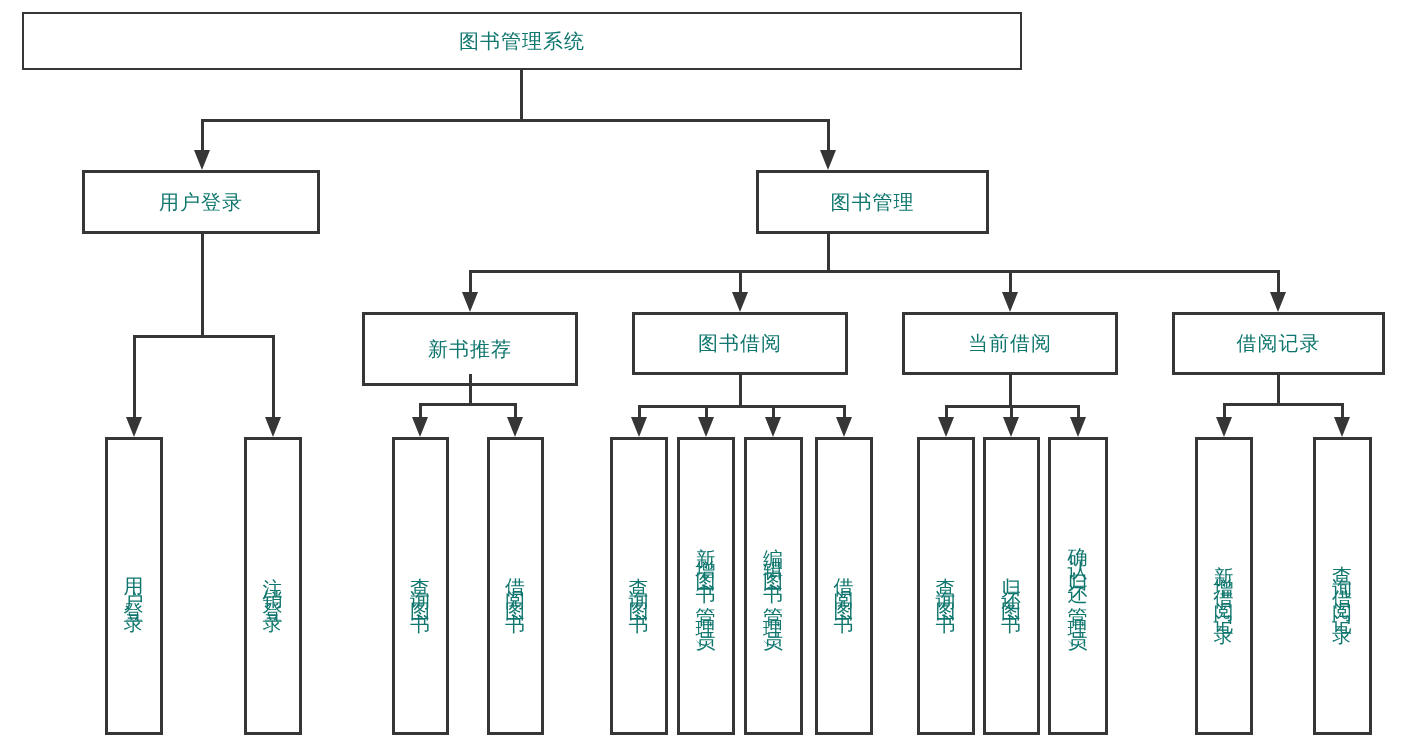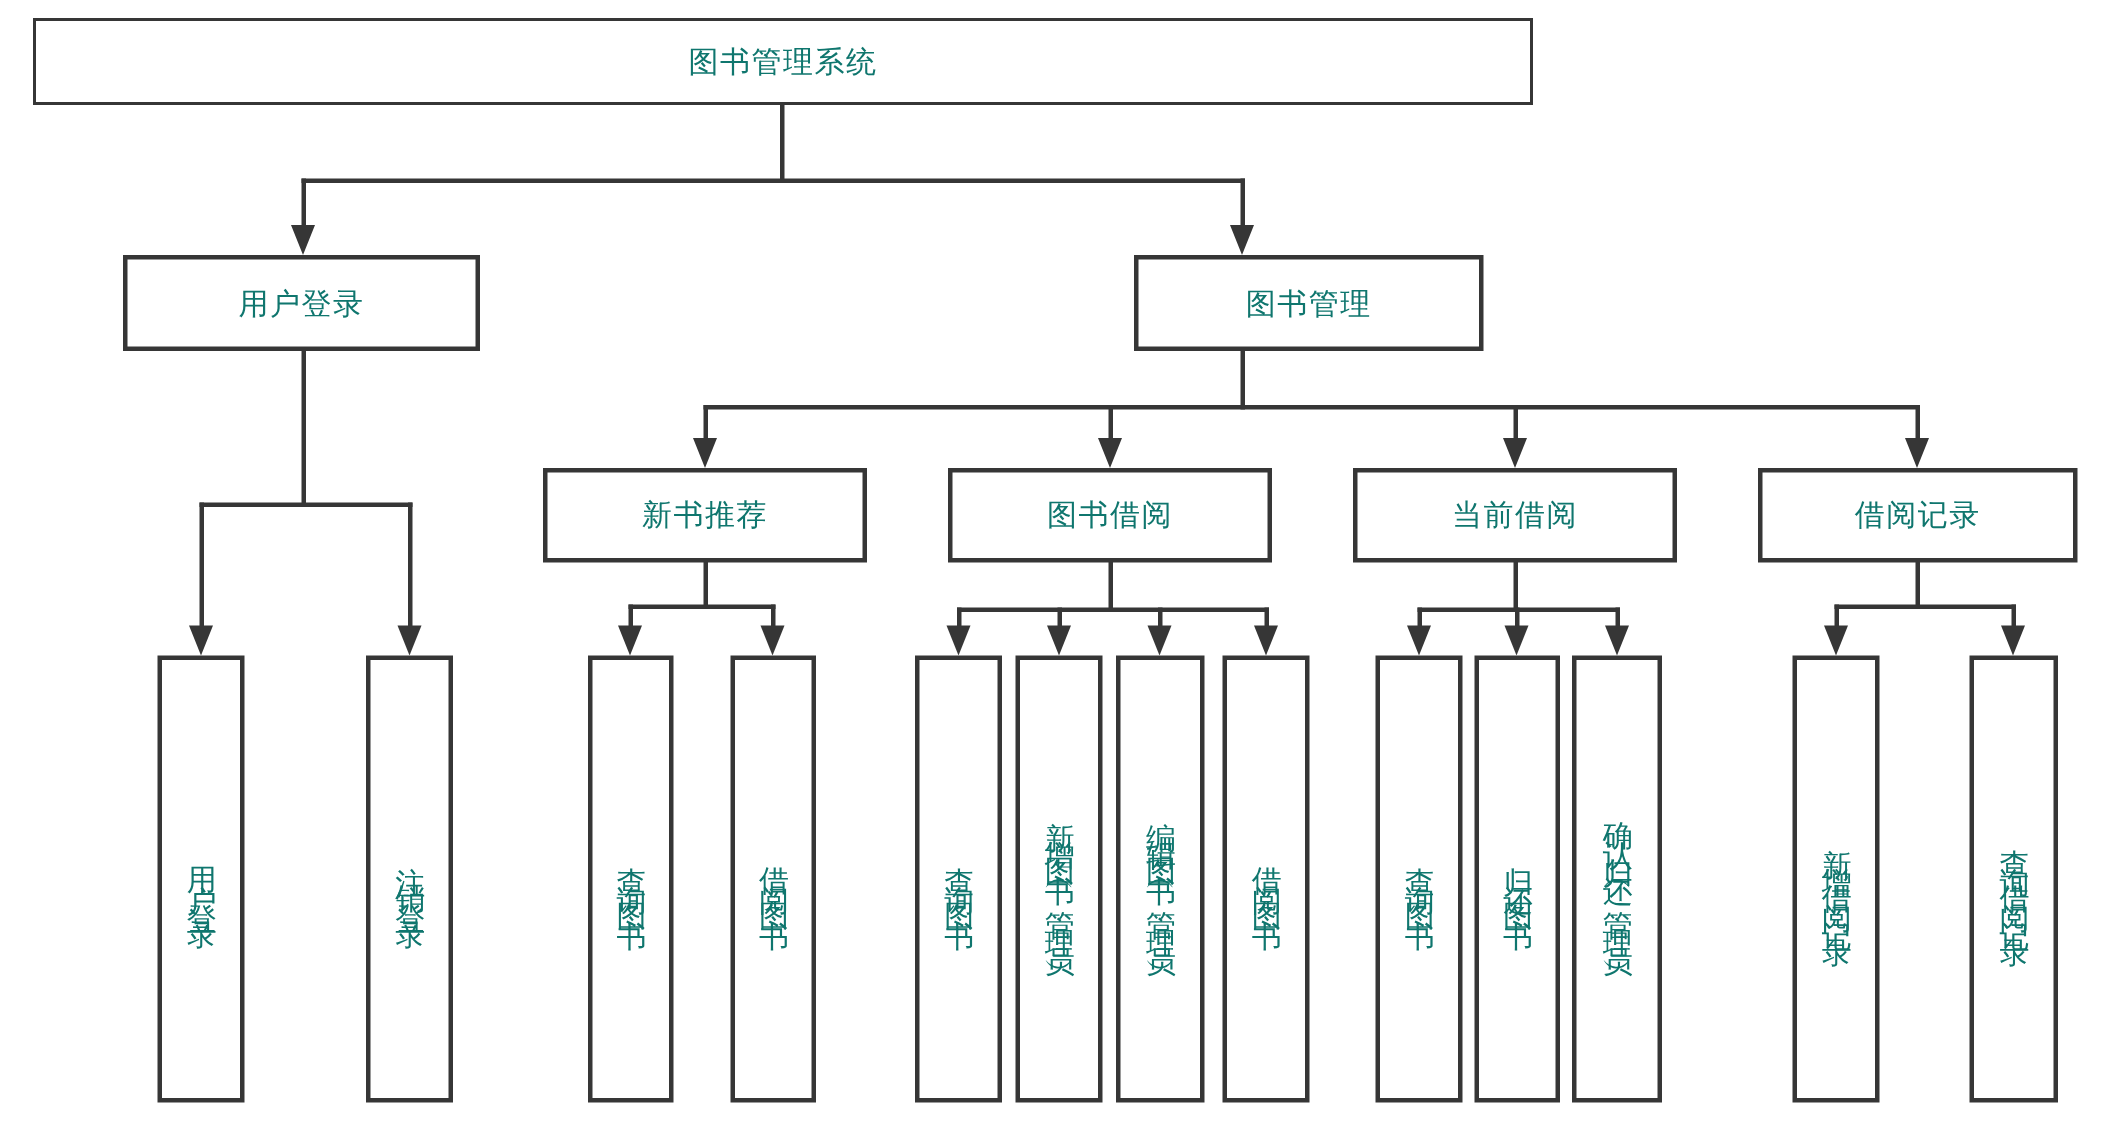--- a/index.html
+++ b/index.html
@@ -39,21 +39,21 @@
     <span>图书管理系统</span>
   </div>
 
   <div class="box" style="left:82px; top:170px; width:238px; height:64px;">
     <span>用户登录</span>
   </div>
   <div class="box" style="left:712px; top:170px; width:233px; height:64px;margin-left:44px;">
     <span>图书管理</span>
   </div>
 
-  <div class="box" style="left:362px; top:312px; width:216px; height:63px;">
+  <div class="box" style="left:362px; top:312px; width:216px; height:74px;">
     <span>新书推荐</span>
   </div>
   <div class="box" style="left:632px; top:312px; width:216px; height:63px;">
     <span>图书借阅</span>
   </div>
   <div class="box" style="left:902px; top:312px; width:216px; height:63px;">
     <span>当前借阅</span>
   </div>
   <div class="box" style="left:1172px; top:312px; width:213px; height:63px;">
     <span>借阅记录</span>

